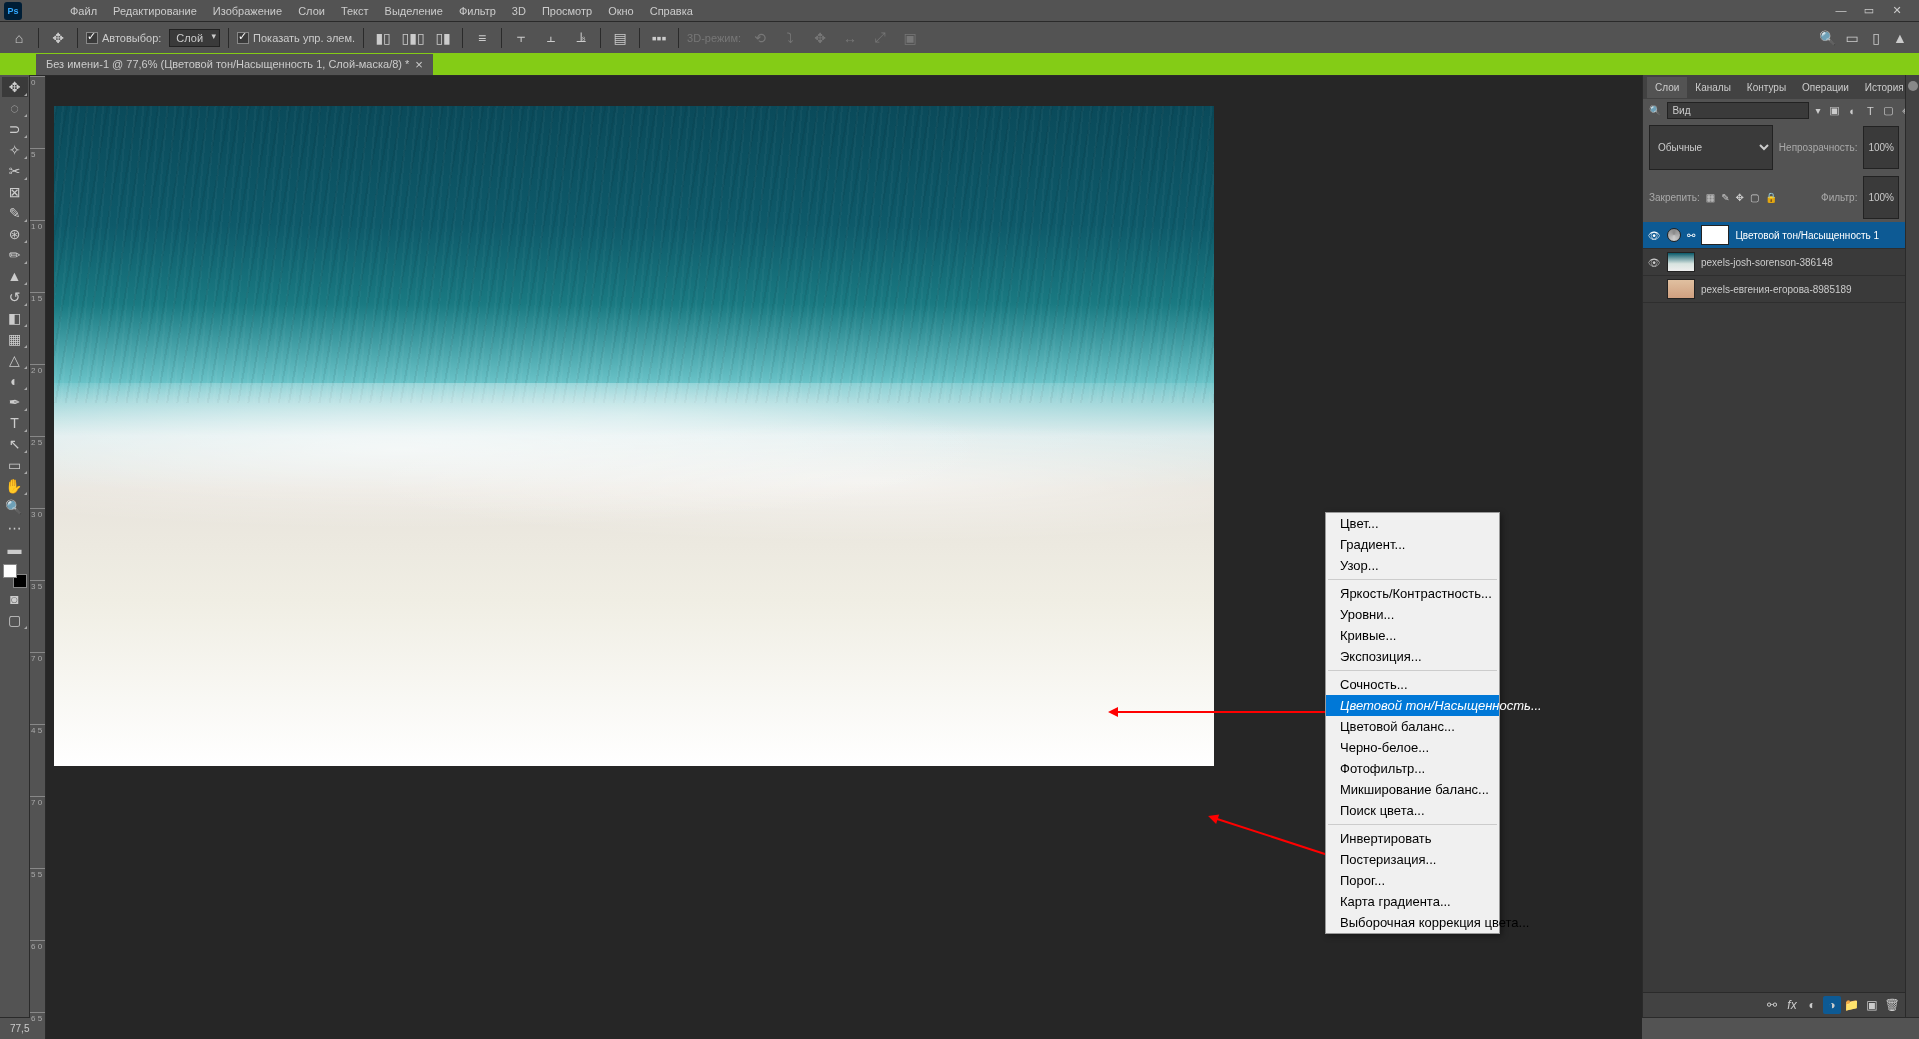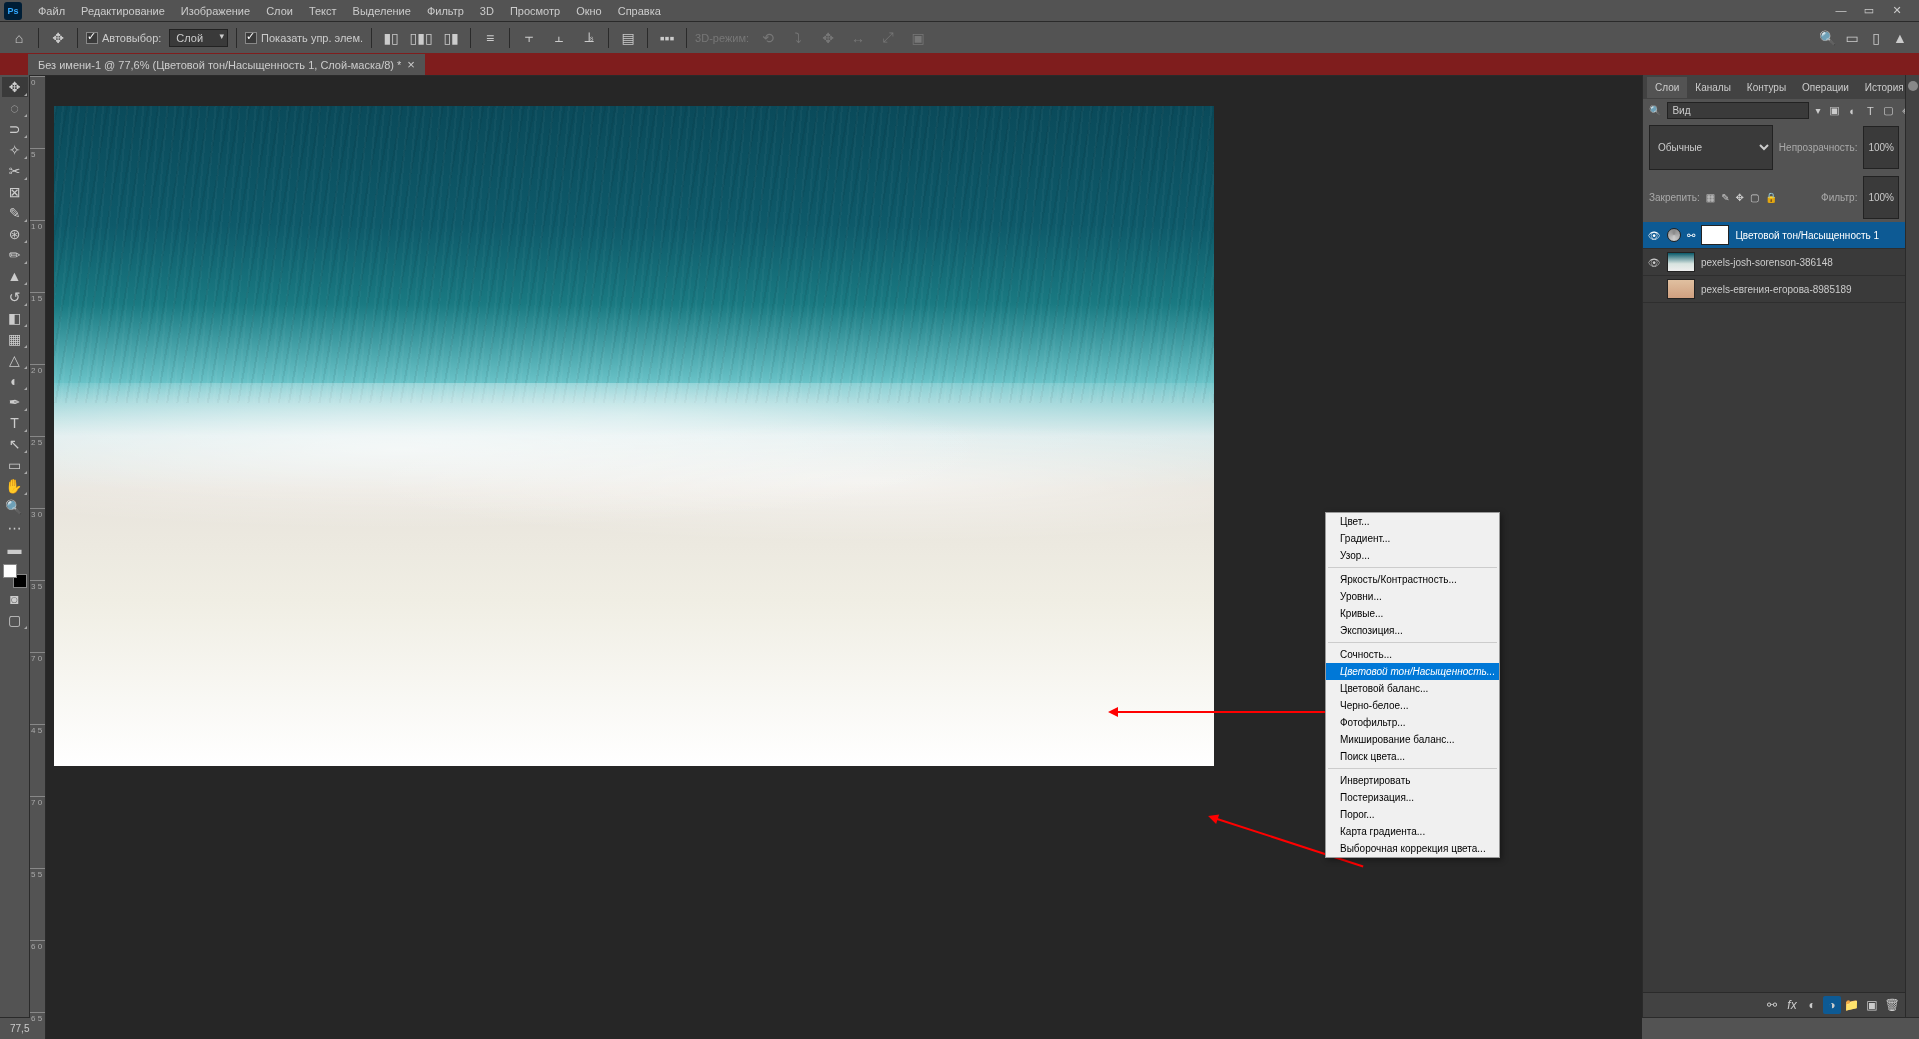--- a/index.html
+++ b/index.html
@@ -1,38 +1,38 @@
 <!DOCTYPE html>
 <html><head>
 <meta charset="utf-8">
 <style>
   * { margin: 0; padding: 0; box-sizing: border-box; font-family: 'Segoe UI', Tahoma, sans-serif; }
   body { background: #323232; color: #cccccc; font-size: 11px; overflow: hidden; width: 1919px; height: 1039px; position: relative; }
   
   
-  .top-menu { height: 21px; background: #535353; display: flex; align-items: center; padding: 0 4px; }
+  .top-menu { height: 21px; background: #535353; display: flex; align-items: center; padding: 0 4px; gap: 32px; }
   .ps-logo { width: 18px; height: 18px; background: #001e36; border-radius: 3px; display: flex; align-items: center; justify-content: center; color: #31a8ff; font-size: 9px; font-weight: bold; margin-right: 8px; }
   .menu-item { padding: 3px 8px; cursor: pointer; }
   .window-controls { margin-left: auto; display: flex; gap: 8px; padding-right: 8px; }
   .window-controls span { width: 20px; text-align: center; cursor: pointer; }
   
   
   .options-bar { height: 32px; background: #535353; display: flex; align-items: center; padding: 0 8px; gap: 8px; border-top: 1px solid #2a2a2a; }
   .home-icon, .tool-mini { width: 20px; height: 20px; display: flex; align-items: center; justify-content: center; }
   .checkbox-group { display: flex; align-items: center; gap: 4px; }
   .checkbox { width: 12px; height: 12px; background: #3a3a3a; border: 1px solid #888; display: inline-block; position: relative; }
   .checkbox.checked::after { content: '✓'; position: absolute; top: -3px; left: 0; font-size: 11px; color: #fff; }
-  .dropdown { background: #3a3a3a; border: 1px solid #222; padding: 2px 24px 2px 6px; position: relative; }
+  .dropdown { background: #3a3a3a; border: 1px solid #222; padding: 2px 16px 2px 6px; position: relative; }
   .dropdown::after { content: '▾'; position: absolute; right: 3px; top: 1px; font-size: 9px; }
   .divider { width: 1px; height: 20px; background: #2a2a2a; }
   .option-icon { width: 22px; height: 22px; display: flex; align-items: center; justify-content: center; font-size: 14px; color: #ccc; cursor: pointer; }
   .right-icons { margin-left: auto; display: flex; gap: 2px; }
   
   
-  .doc-tab-bar { height: 22px; background: #7f1d1d; display: flex; align-items: flex-end; padding-left: 28px; }
+  .doc-tab-bar { height: 22px; background: #84cc16; display: flex; align-items: center; padding-left: 36px; }
   .doc-tab { background: #535353; padding: 3px 10px; font-size: 11px; display: flex; align-items: center; gap: 6px; }
   .doc-tab .close { font-size: 13px; cursor: pointer; }
   
   
   .main-area { display: flex; height: calc(1039px - 21px - 32px - 22px - 22px); }
   
   
   .toolbar { width: 30px; background: #535353; display: flex; flex-direction: column; align-items: center; padding: 2px 0; gap: 1px; border-right: 1px solid #2a2a2a; }
   .tool { width: 26px; height: 20px; display: flex; align-items: center; justify-content: center; cursor: pointer; position: relative; font-size: 14px; }
   .tool.active { background: #3a3a3a; }
@@ -79,21 +79,21 @@
   .thumb { width: 28px; height: 20px; background: #fff; border: 1px solid #222; }
   .thumb.sea { background: linear-gradient(180deg,#0a5a6a 0%,#d8e4e0 60%,#eee 100%); }
   .thumb.bg2 { background: linear-gradient(180deg,#e0c0a0,#d0a080); }
   .mask-thumb { width: 28px; height: 20px; background: #fff; border: 1px solid #222; }
   .adj-icon { width: 14px; height: 14px; border-radius: 50%; background: conic-gradient(#888,#ccc,#888); border: 1px solid #222; }
   .link-icon { font-size: 10px; }
   .panel-bottom-icons { display: flex; justify-content: flex-end; gap: 2px; padding: 3px 4px; border-top: 1px solid #2a2a2a; background: #424242; }
   .panel-bottom-icons .pbi { width: 18px; height: 18px; display: flex; align-items: center; justify-content: center; cursor: pointer; font-size: 12px; }
   
   
-  .context-menu { position: absolute; top: 512px; left: 1325px; width: 175px; background: #f0f0f0; border: 1px solid #999; box-shadow: 2px 2px 6px rgba(0,0,0,0.4); color: #000; font-size: 10px; z-index: 100; }
+  .context-menu { position: absolute; top: 512px; left: 1325px; width: 175px; background: #f0f0f0; border: 1px solid #999; box-shadow: 2px 2px 6px rgba(0,0,0,0.4); color: #000; font-size: 13px; z-index: 100; }
   .ctx-item { padding: 3px 14px; cursor: default; white-space: nowrap; }
   .ctx-item:hover, .ctx-item.highlighted { background: #0078d7; color: #fff; font-style: italic; }
   .ctx-sep { height: 1px; background: #ccc; margin: 3px 2px; }
   
   
   .status-bar { height: 22px; background: #535353; display: flex; align-items: center; padding: 0 10px; gap: 14px; font-size: 10px; border-top: 1px solid #2a2a2a; }
   .status-bar .sep { width: 1px; height: 14px; background: #2a2a2a; }
   
   
   .collapsed-strip { width: 14px; background: #424242; border-left: 1px solid #2a2a2a; }

